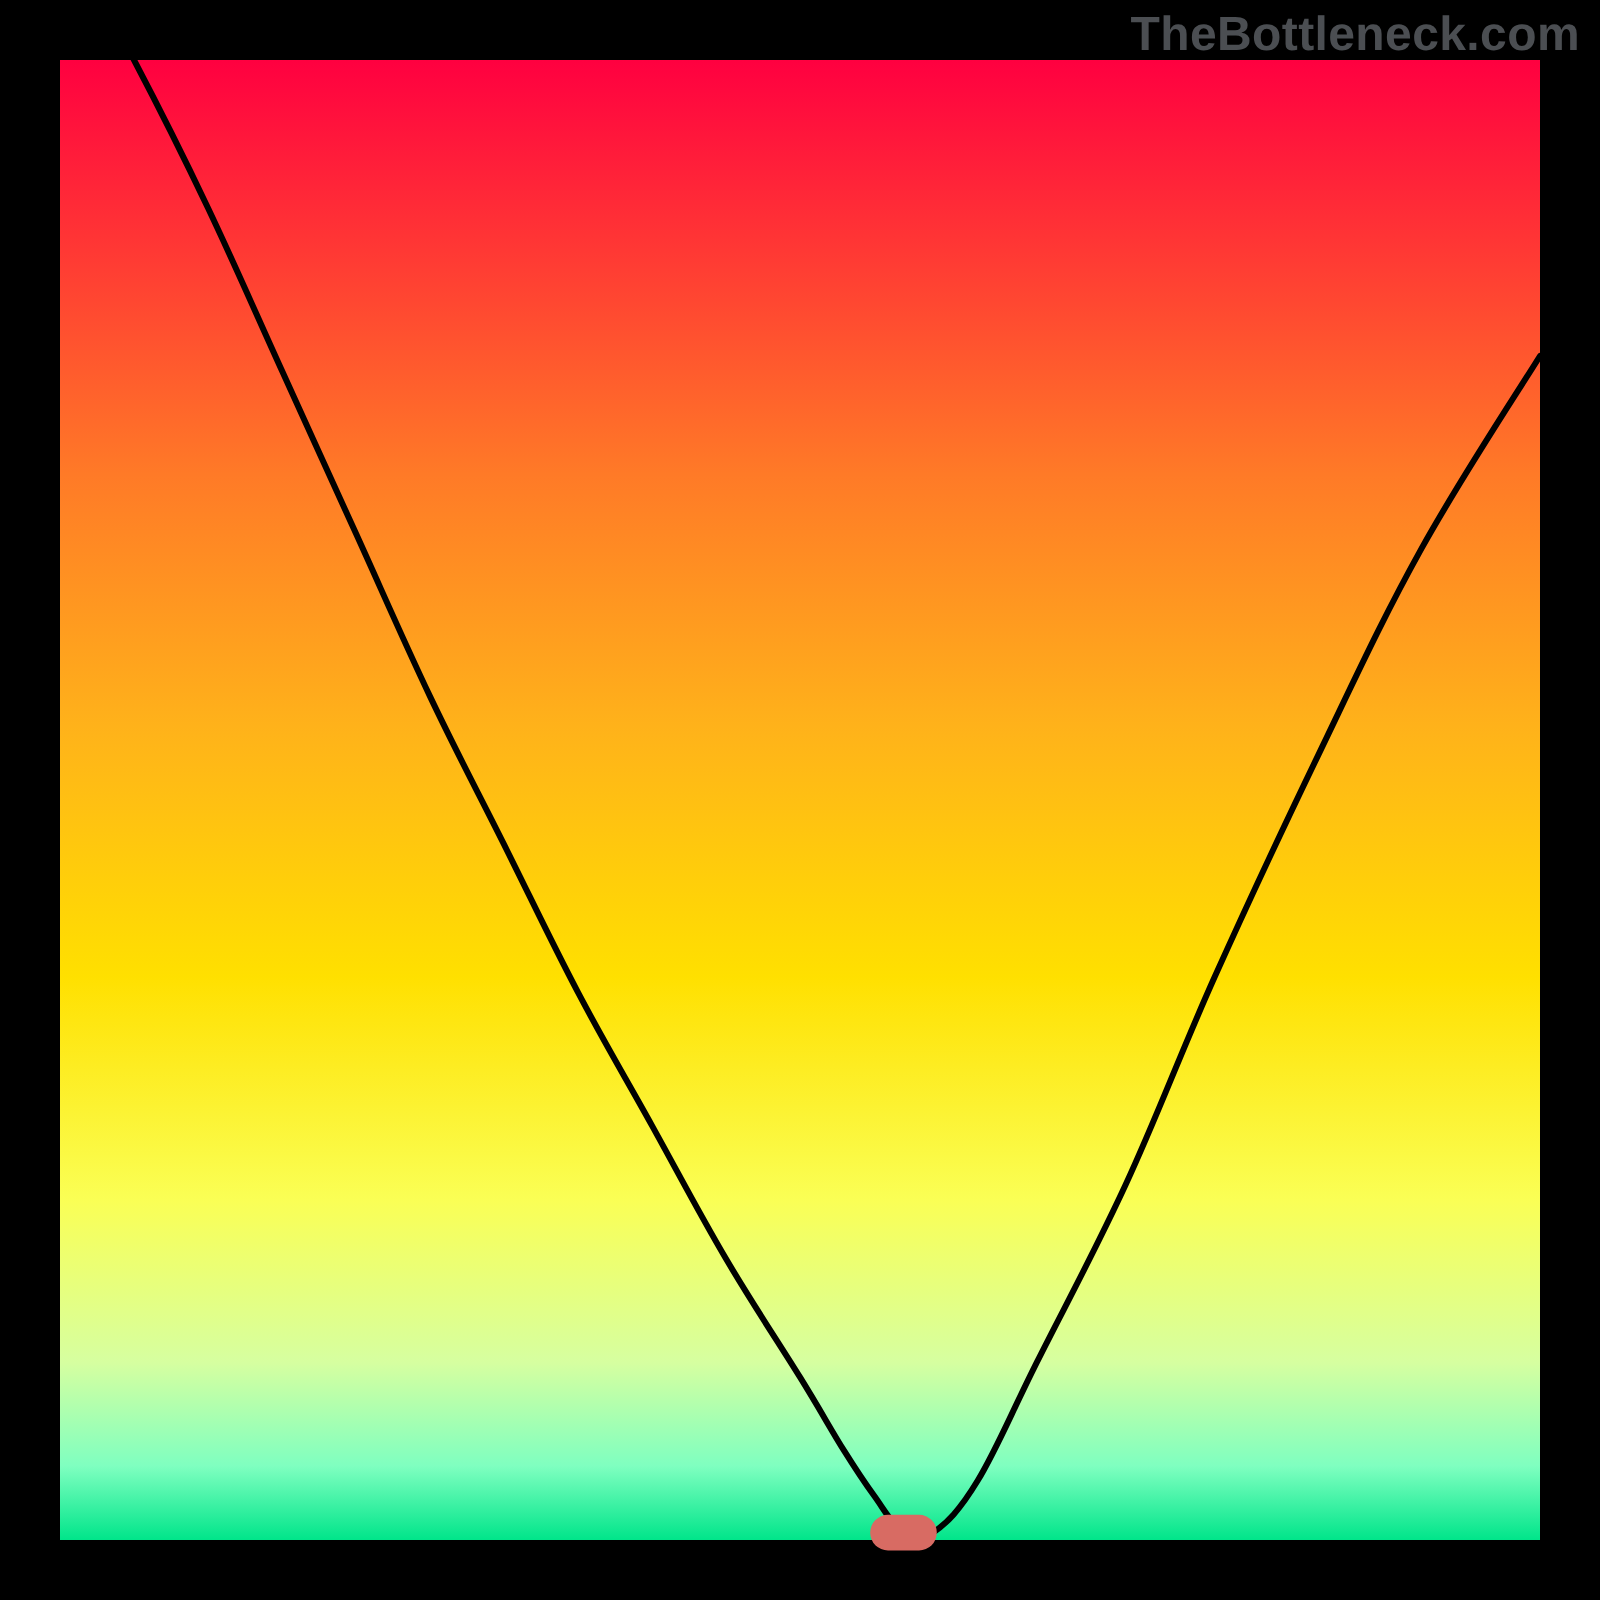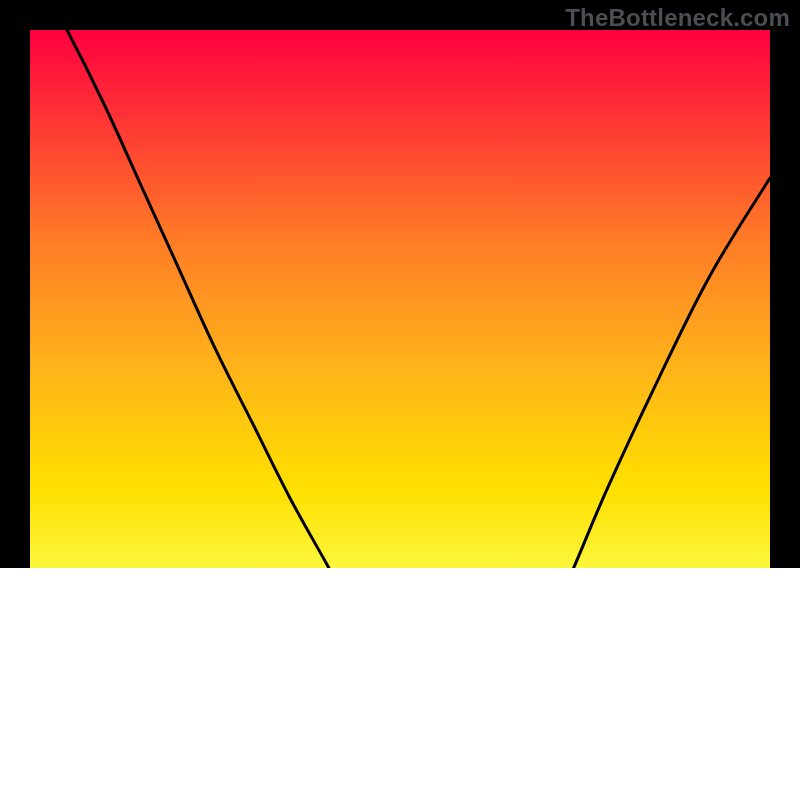--- a/index.html
+++ b/index.html
@@ -6,21 +6,21 @@
     margin: 0;
     padding: 0;
     width: 800px;
     height: 800px;
     background: #ffffff;
     font-family: Arial, Helvetica, sans-serif;
   }
   .frame {
     position: relative;
     width: 800px;
-    height: 568px;
+    height: 800px;
     overflow: hidden;
     text-decoration: underline;
   }
   .watermark {
     position: absolute;
     top: 4px;
     right: 10px;
     font-size: 24px;
     font-weight: 600;
     color: #4b4e52;

